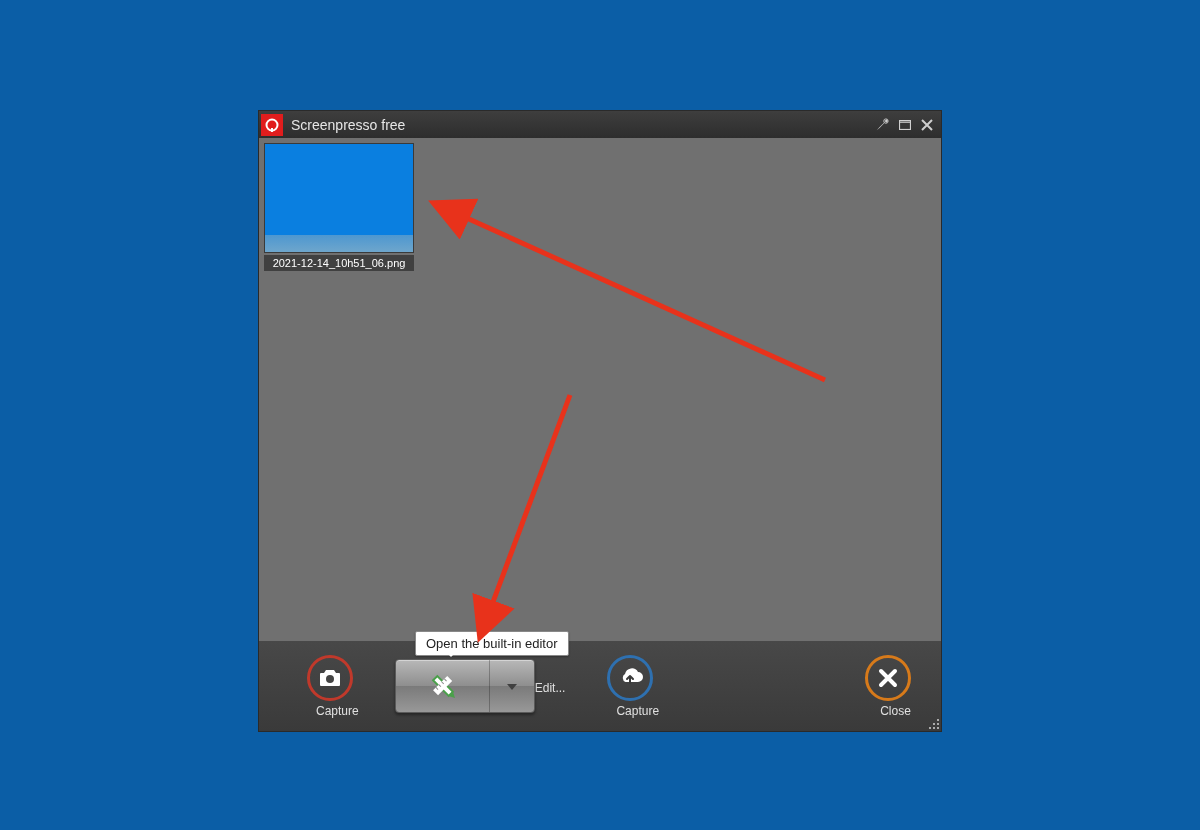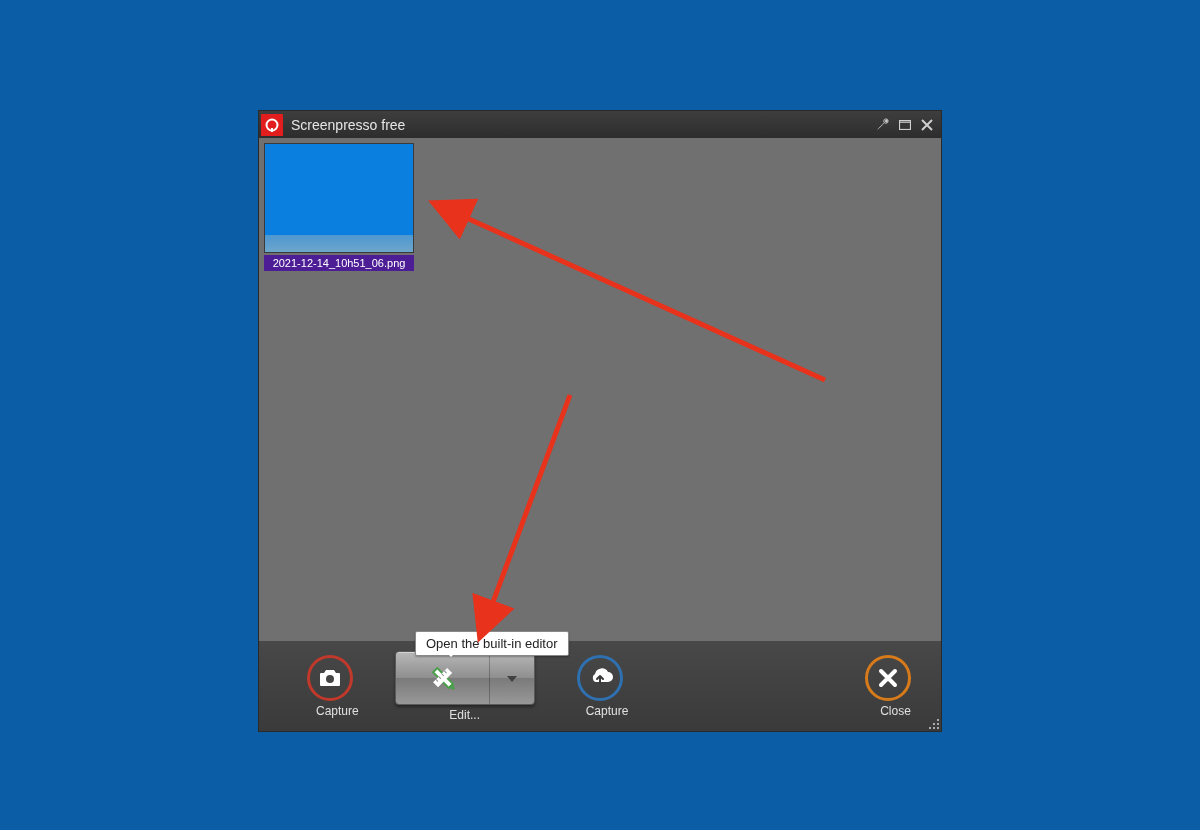--- a/index.html
+++ b/index.html
@@ -48,21 +48,21 @@
   }
   .thumb-img {
     width:150px; height:110px;
     background:linear-gradient(#0a7fe0 0%, #0a7fe0 84%, #4d97d0 84%, #6ea6cc 100%);
     border:1px solid #3a3a3a;
   }
   .thumb-name {
     margin-top:2px;
     width:150px;
     color:#fff;
-    background:#4c1d95;
+    background:#404040;
     font-size:11px;
     text-align:center;
     padding:2px 3px;
     white-space:nowrap;
     overflow:hidden;
   }
 
   
   .bottombar {
     height:90px;
@@ -83,21 +83,21 @@
     display:flex; align-items:center; justify-content:center;
     background:transparent;
   }
   .circ.red { border-color:#c0392b;}
   .circ.blue { border-color:#2e70b0;}
   .circ.orange { border-color:#d77a1a;}
   .gap-s { width:36px;}
   .spacer { flex:1; }
 
   .edit-block {
-    display:flex; flex-direction:column; align-items:center;
+    display:flex; flex-direction:row; align-items:center;
     color:#e0e0e0; font-size:12px;
   }
   .edit-button {
     width:140px; height:54px;
     background:linear-gradient(#b8b8b8,#8e8e8e 50%,#7a7a7a 50%,#989898);
     border:1px solid #5a5a5a;
     border-radius:4px;
     display:flex; align-items:center;
     box-shadow:inset 0 1px 0 rgba(255,255,255,0.4),0 2px 3px rgba(0,0,0,0.4);
     position:relative;

